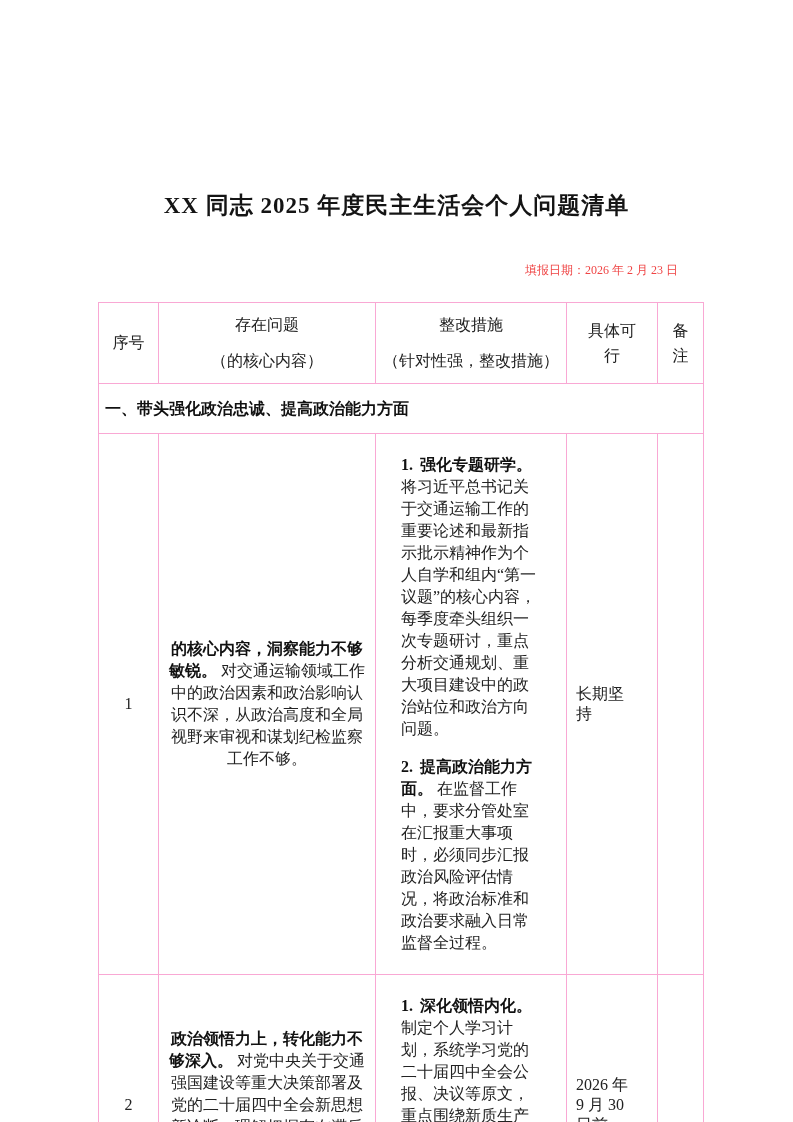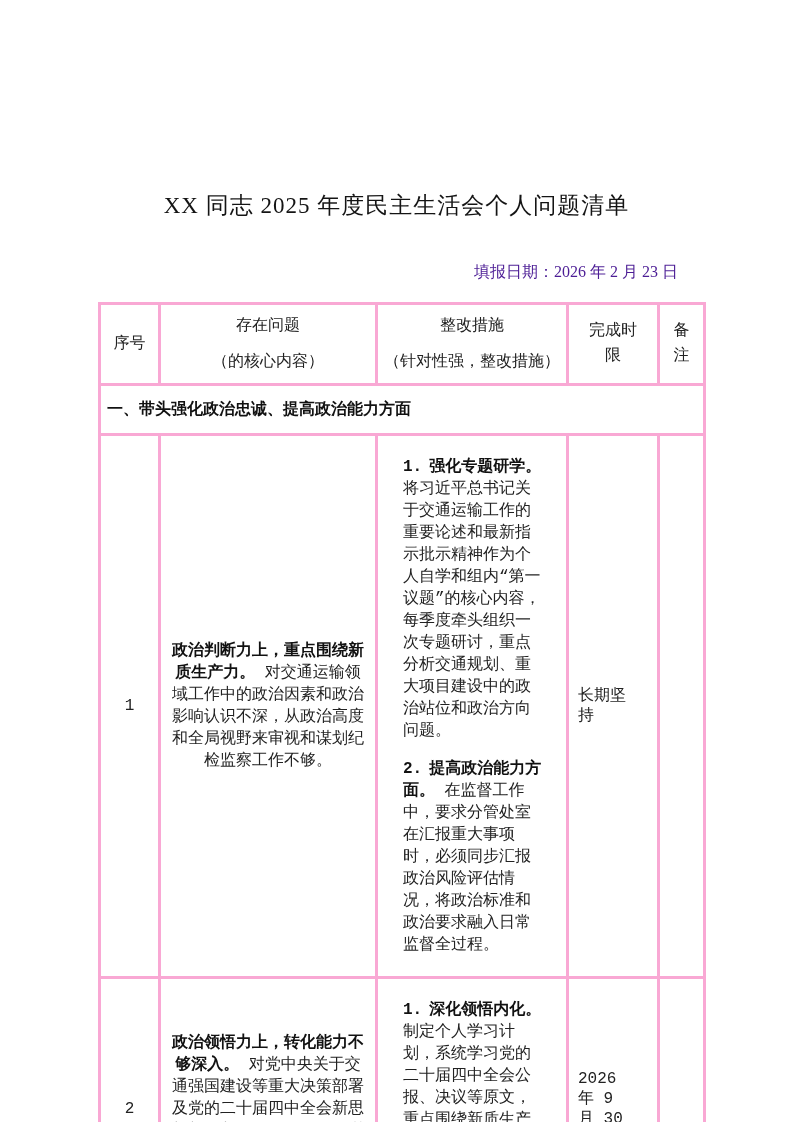--- a/index.html
+++ b/index.html
@@ -14,50 +14,49 @@
     color: #1f1f1f;
     overflow: hidden;
   }
   .doc-title {
     position: absolute;
     top: 190px;
     left: 0;
     width: 793px;
     text-align: center;
     font-size: 23px;
-    font-weight: 400;
+    font-weight: 700;
     letter-spacing: 1px;
     color: #141414;
   }
   .date-line {
     position: absolute;
     top: 262px;
     left: 98px;
     width: 580px;
     text-align: right;
-    font-size: 16px;
-    color: #4c1d95;
+    font-size: 12px;
+    color: #ef4444;
   }
   table.problem-table {
     position: absolute;
     top: 302px;
     left: 98px;
     width: 605px;
     border-collapse: collapse;
     table-layout: fixed;
     font-size: 16px;
     line-height: 22px;
     color: #222222;
   }
   .problem-table td, .problem-table th {
-    border: 3px solid #f9a8d4;
+    border: 1px solid #f9a8d4;
     vertical-align: middle;
     font-weight: 400;
     padding: 2px 6px;
-    font-family: Liberation Mono, monospace;
   }
   tr.header-row { height: 81px; }
   tr.header-row th { text-align: center; }
   .h-hint { margin-top: 14px; }
   .h-wrap3 { width: 52px; margin: 0 auto; word-break: break-all; line-height: 25px; }
   .h-wrap1 { width: 18px; margin: 12px auto; word-break: break-all; line-height: 25px; }
   tr.section-row { height: 50px; }
   tr.section-row td {
     text-align: left;
     font-weight: 700;
@@ -110,35 +109,35 @@
       </th>
       <th>
         <div>存在问题</div>
         <div class="h-hint">（的核心内容）</div>
       </th>
       <th>
         <div>整改措施</div>
         <div class="h-hint">（针对性强，整改措施）</div>
       </th>
       <th>
-        <div class="h-wrap3">完成时限</div>
+        <div class="h-wrap3">具体可行</div>
       </th>
       <th>
         <div class="h-wrap1">备注</div>
       </th>
     </tr>
 
     <tr class="section-row">
       <td colspan="5">一、带头强化政治忠诚、提高政治能力方面</td>
     </tr>
 
     <tr class="data-row-1">
       <td class="serial-cell">1</td>
       <td class="problem-cell">
-        <span class="lead-bold">政治判断力上，重点围绕新质生产力。</span><span> 对交通运输领域工作中的政治因素和政治影响认识不深，从政治高度和全局视野来审视和谋划纪检监察工作不够。</span>
+        <span class="lead-bold">的核心内容，洞察能力不够敏锐。</span><span> 对交通运输领域工作中的政治因素和政治影响认识不深，从政治高度和全局视野来审视和谋划纪检监察工作不够。</span>
       </td>
       <td class="measures-cell">
         <p class="measure-item"><span class="measure-number">1.</span><span class="measure-title">强化专题研学。</span><span> 将习近平总书记关于交通运输工作的重要论述和最新指示批示精神作为个人自学和组内“第一议题”的核心内容，每季度牵头组织一次专题研讨，重点分析交通规划、重大项目建设中的政治站位和政治方向问题。</span></p>
         <p class="measure-item"><span class="measure-number">2.</span><span class="measure-title">提高政治能力方面。</span><span> 在监督工作中，要求分管处室在汇报重大事项时，必须同步汇报政治风险评估情况，将政治标准和政治要求融入日常监督全过程。</span></p>
       </td>
       <td class="deadline-cell">
         <div class="deadline-text">长期坚持</div>
       </td>
       <td class="remark-cell"></td>
     </tr>

